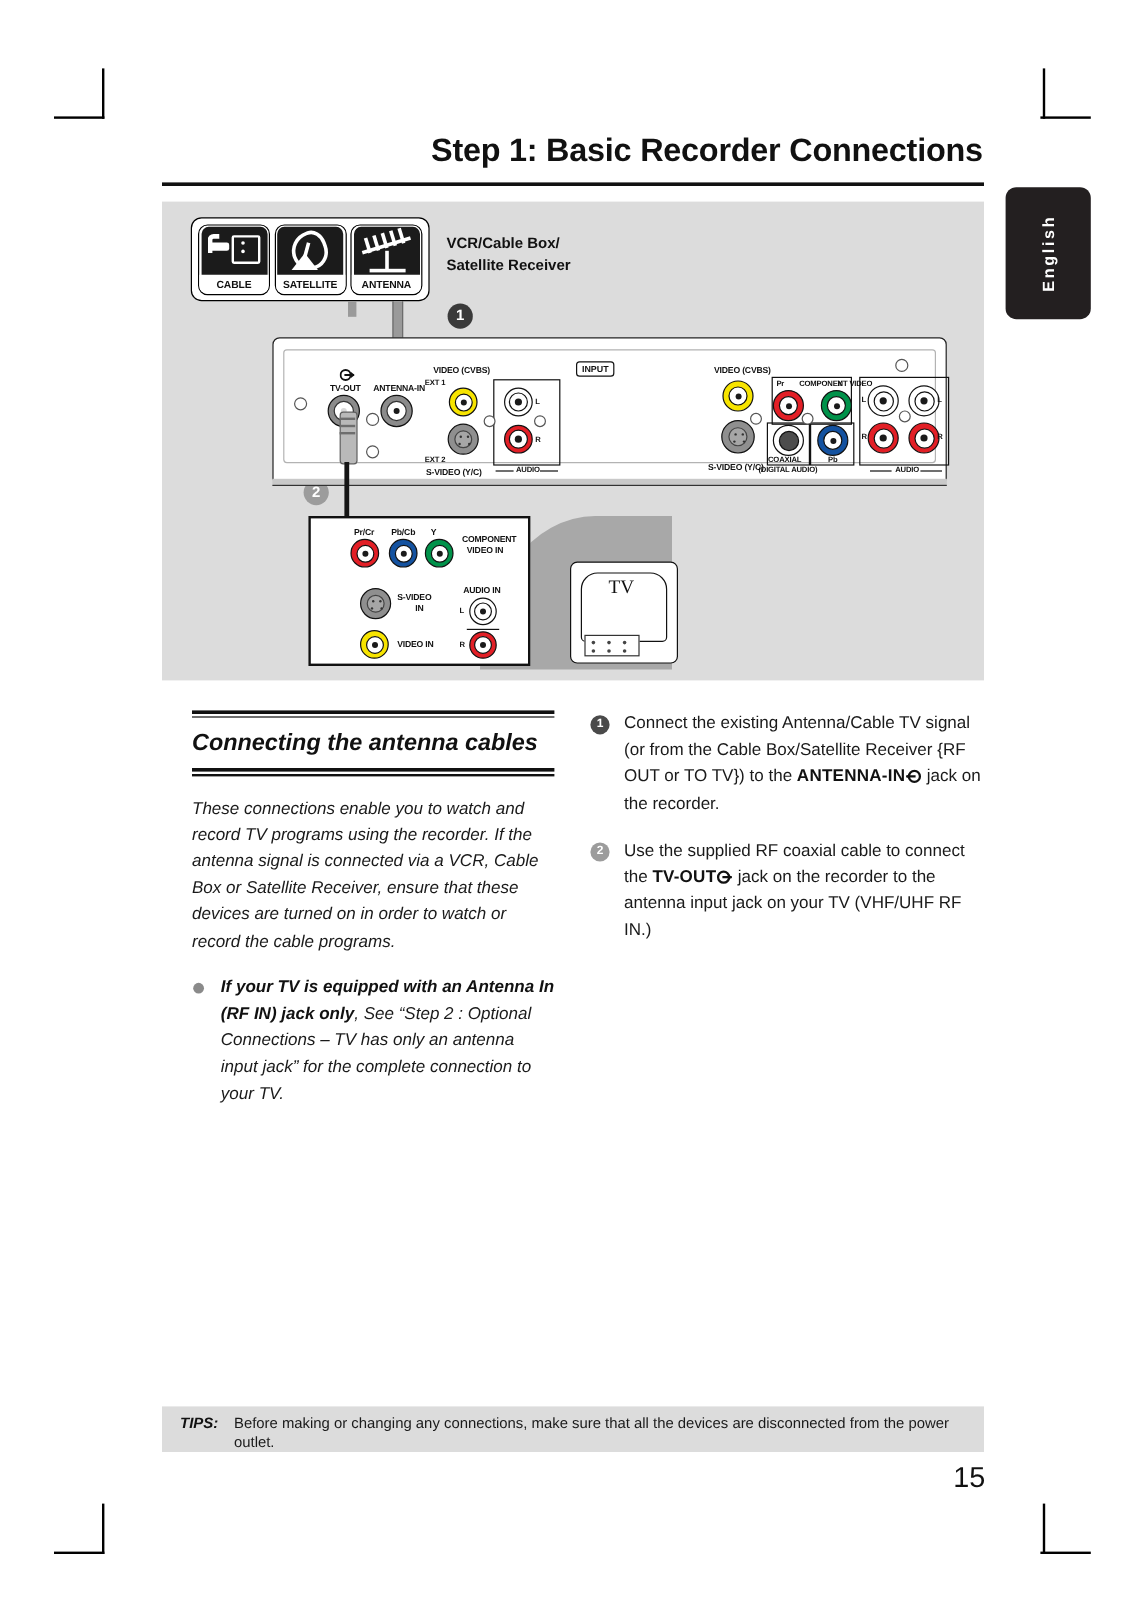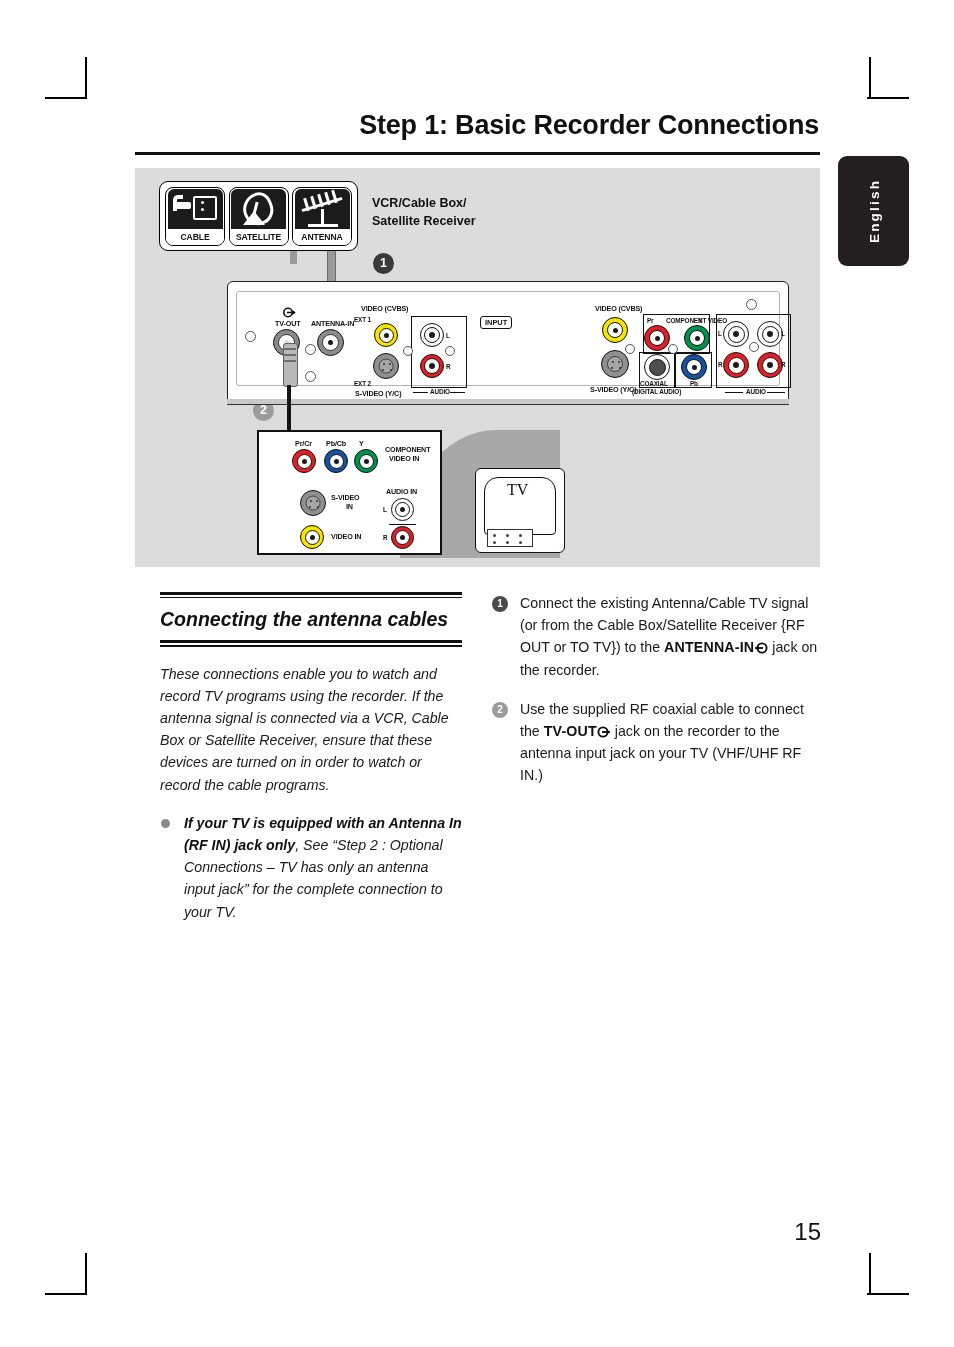--- a/index.html
+++ b/index.html
@@ -679,21 +679,21 @@
       <div class="sv-in"></div>
       <div class="svd" style="left:9px; top:9px;"></div>
       <div class="svd" style="left:15px; top:9px;"></div>
       <div class="svd" style="left:8px; top:15px;"></div>
       <div class="svd" style="left:16px; top:15px;"></div>
     </div>
     <div class="lbl" style="left:219px; top:212px;">EXT 2</div>
     <div class="lbl sz7" style="left:220px; top:222px;">S-VIDEO (Y/C)</div>
 
     <div class="box-outline" style="left:276px; top:148px; width:56px; height:72px;"></div>
-    <div class="input-badge" style="left:345px; top:148px;">INPUT</div>
+    <div class="input-badge" style="left:345px; top:133px;">INPUT</div>
     <div class="jack white" style="left:285px; top:155px; width:24px; height:24px;">
       <div class="ring" style="width:14px;height:14px;border:1.2px solid #111;">
         <div class="pin" style="width:6px;height:6px;"></div>
       </div>
     </div>
     <div class="lbl" style="left:311px; top:164px;">L</div>
     <div class="jack red" style="left:285px; top:186px; width:24px; height:24px;">
       <div class="ring" style="width:14px;height:14px;border:1.2px solid #111;">
         <div class="pin" style="width:6px;height:6px;"></div>
       </div>
@@ -894,15 +894,19 @@
       <span>Use the supplied RF coaxial cable to connect the </span><b>TV-OUT</b><span class="jack-sym">
         <svg width="14" height="12" viewBox="0 0 14 12">
           <circle cx="6" cy="6" r="4.6" fill="none" stroke="#111" stroke-width="1.9"></circle>
           <path d="M5 6 H12.8" stroke="#111" stroke-width="1.9"></path>
           <path d="M9.6 3.4 L13 6 L9.6 8.6 Z" fill="#111"></path>
         </svg></span><span> jack on the recorder to the antenna input jack on your TV (VHF/UHF RF IN.)</span>
     </div>
 
   </div>
 
+  <div id="tips-bar">
+    <span id="tips-label">TIPS:</span>
+    <span id="tips-text">Before making or changing any connections, make sure that all the devices are disconnected from the power outlet.</span>
+  </div>
   <div id="page-number">15</div>
 
 </div>
 
 </body></html>

